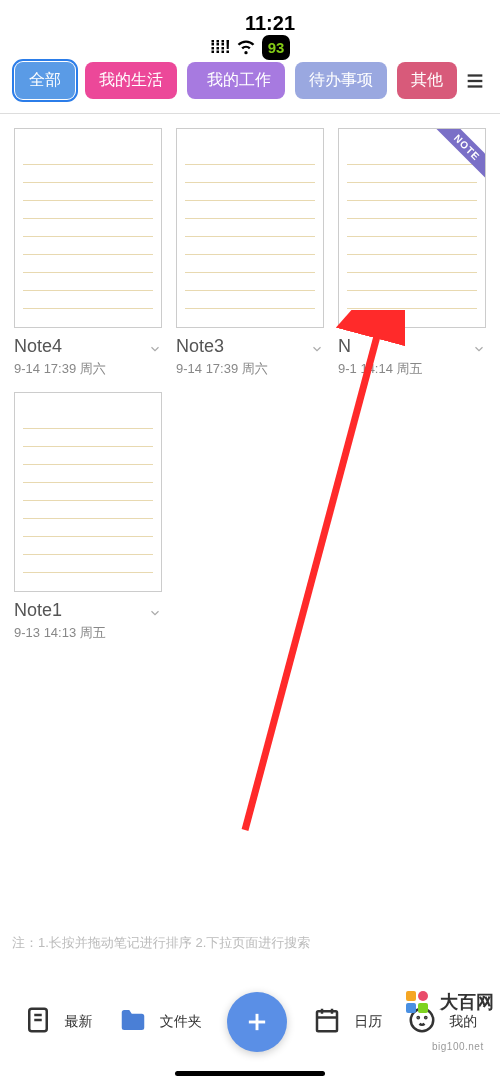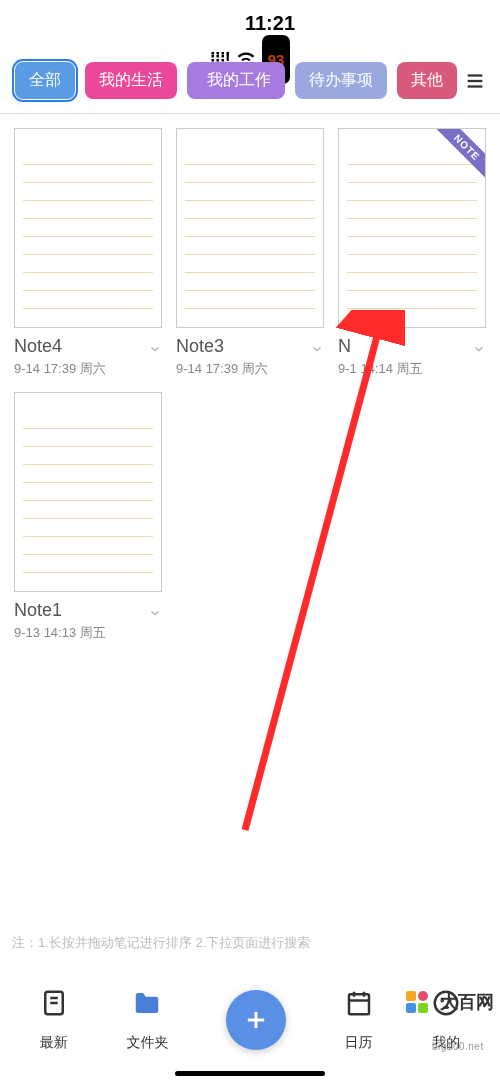--- a/index.html
+++ b/index.html
@@ -16,21 +16,21 @@
       justify-content: space-between;
       align-items: center;
       padding: 12px 20px 8px;
       height: 52px;
       flex-direction: column;
     }
     .time { font-size: 20px; font-weight: 600; margin-left: 40px; }
     .status-icons { display: flex; gap: 6px; align-items: center; }
     .signal-icon { font-size: 18px; font-weight: bold; letter-spacing: -1px; }
     .wifi-icon svg { width: 20px; height: 20px; }
-    .battery { background: #000; color: #c2410c; border-radius: 7px; padding: 16px 6px; font-size: 15px; font-weight: 700; }
+    .battery { background: #000; color: #84cc16; border-radius: 7px; padding: 4px 6px; font-size: 15px; font-weight: 700; }
     
     .tabs {
       display: flex;
       gap: 10px;
       padding: 10px 15px;
       align-items: center;
       position: relative;
     }
     .tab {
       padding: 8px 14px;
@@ -95,21 +95,21 @@
     
     .bottom-nav {
       position: absolute;
       bottom: 10px;
       left: 0; right: 0;
       display: flex;
       justify-content: space-around;
       align-items: center;
       padding: 8px 10px 20px;
     }
-    .nav-item { display: flex; flex-direction: column; align-items: center; gap: 12px; }
+    .nav-item { display: flex; align-items: center; gap: 12px; }
     .nav-item .icon svg { width: 30px; height: 30px; }
     .nav-label { font-size: 14px; color: #333; }
     .fab {
       width: 60px; height: 60px;
       border-radius: 50%;
       background: #5a8fe6;
       display: flex; align-items: center; justify-content: center;
       box-shadow: 0 2px 8px rgba(0,0,0,0.2);
     }
     .fab svg { width: 28px; height: 28px; }

